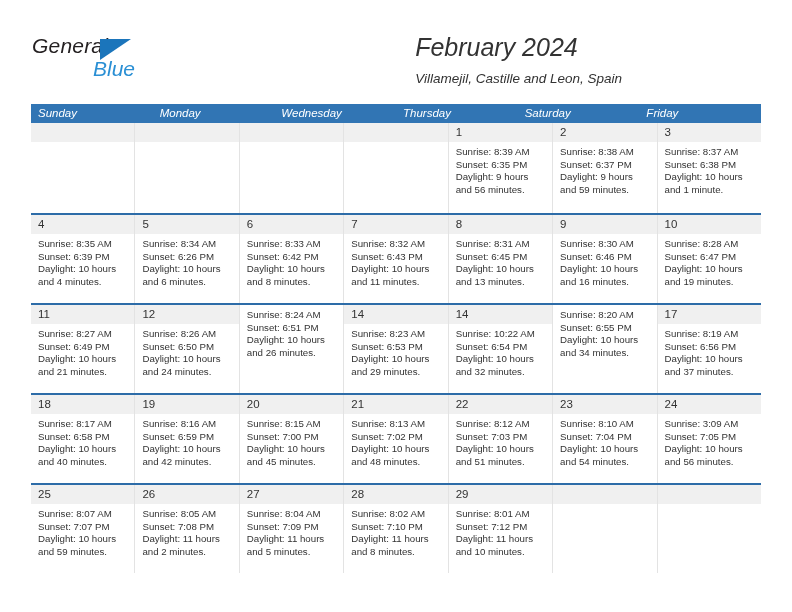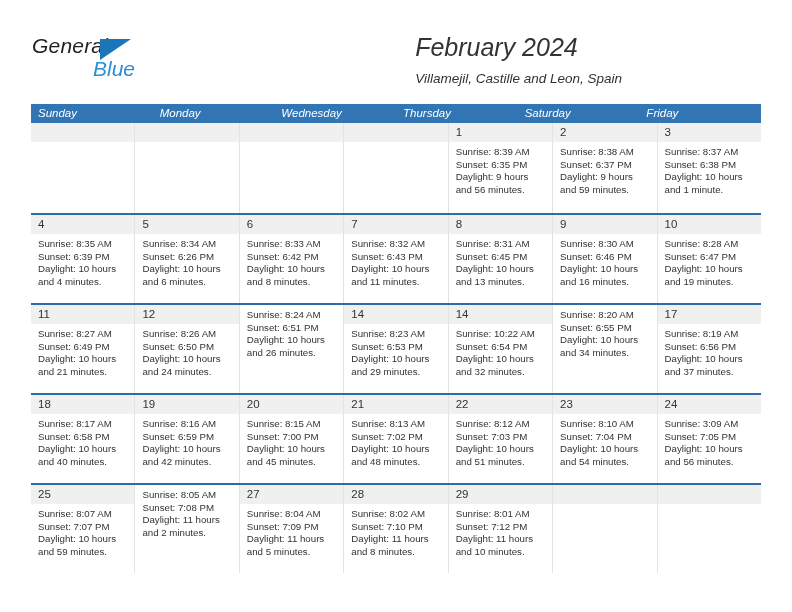--- a/index.html
+++ b/index.html
@@ -483,20 +483,23 @@
               <span class="daynum">25</span>
             </div>
             <div class="cell-body">
               <div class="cell-line">Sunrise: 8:07 AM</div>
               <div class="cell-line">Sunset: 7:07 PM</div>
               <div class="cell-line">Daylight: 10 hours</div>
               <div class="cell-line">and 59 minutes.</div>
             </div>
           </div>
           <div class="cell">
+            <div class="daynum-band">
+              <span class="daynum">26</span>
+            </div>
             <div class="cell-body">
               <div class="cell-line">Sunrise: 8:05 AM</div>
               <div class="cell-line">Sunset: 7:08 PM</div>
               <div class="cell-line">Daylight: 11 hours</div>
               <div class="cell-line">and 2 minutes.</div>
             </div>
           </div>
           <div class="cell">
             <div class="daynum-band">
               <span class="daynum">27</span>

